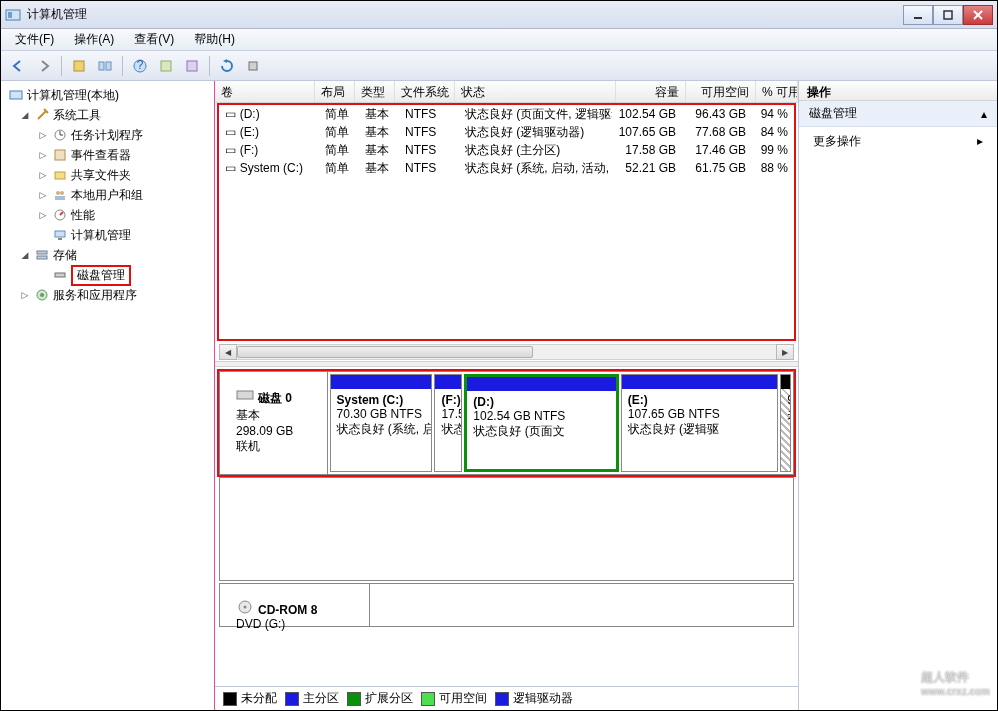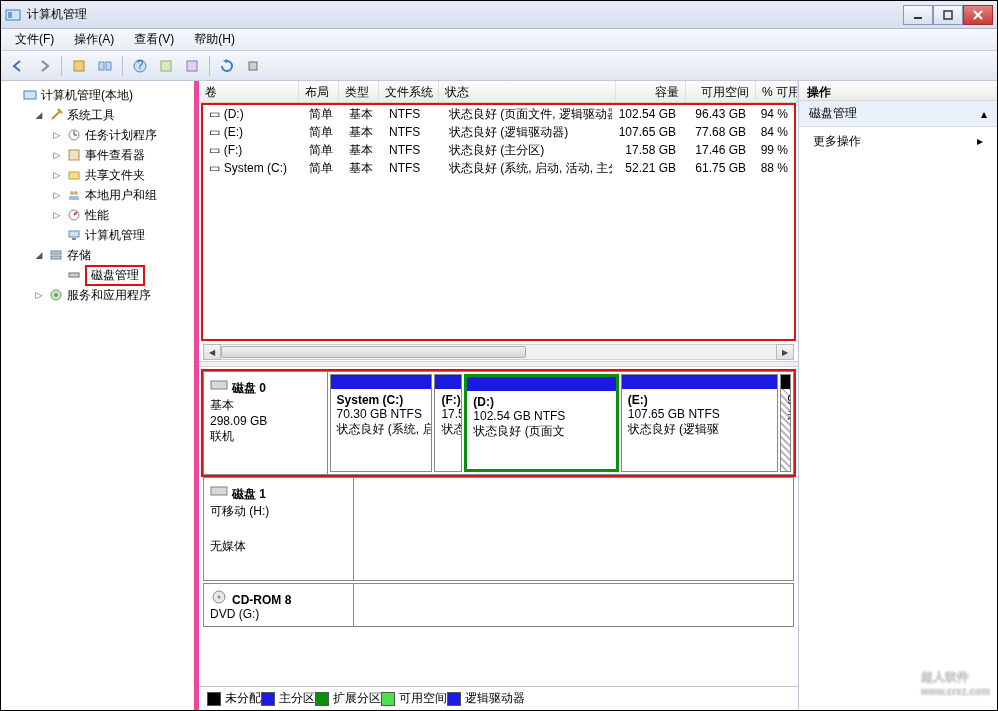--- a/index.html
+++ b/index.html
@@ -9,21 +9,21 @@
 .titlebar .title { flex: 1; color: #000; }
 .winbtns { display: flex; gap: 0; }
 .winbtn { width: 30px; height: 20px; border: 1px solid #8a99b5; background: linear-gradient(#f5f8fe, #d6e1f4); display: flex; align-items: center; justify-content: center; cursor: pointer; }
 .winbtn.close { background: linear-gradient(#e28484, #cc3a3a); border-color: #a03030; color: #fff; }
 .menubar { height: 22px; background: linear-gradient(#f7f9fd, #e8edf6); display: flex; align-items: center; padding: 0 4px; border-bottom: 1px solid #c8d0e0; }
 .menuitem { padding: 2px 10px; cursor: pointer; }
 .toolbar { height: 30px; background: linear-gradient(#f5f7fb, #e0e6f2); display: flex; align-items: center; padding: 0 6px; gap: 4px; border-bottom: 1px solid #c0c8d8; }
 .tbtn { width: 22px; height: 22px; display: flex; align-items: center; justify-content: center; border: 1px solid transparent; cursor: pointer; }
 .tsep { width: 1px; height: 20px; background: #b8c0d0; margin: 0 2px; }
 .content { display: flex; height: calc(100% - 28px - 22px - 30px); }
-.tree { width: 198px; border-right: 5px solid #ec4899; padding: 4px 16px; overflow: auto; }
+.tree { width: 214px; border-right: 1px solid #ec4899; padding: 4px 2px; overflow: auto; }
 .tnode { display: flex; align-items: center; height: 20px; padding-left: 2px; cursor: pointer; white-space: nowrap; }
 .tglyph { width: 12px; text-align: center; color: #555; font-size: 9px; }
 .ticon { width: 16px; height: 16px; margin: 0 3px; display: inline-flex; align-items: center; justify-content: center; }
 .tlabel { }
 .tsel { border: 2px solid #d11; padding: 0 4px; }
 .indent1 { padding-left: 16px; }
 .indent2 { padding-left: 34px; }
 .main { flex: 1; display: flex; flex-direction: column; border-right: 1px solid #c0c8d8; min-width: 0; }
 .volumes-wrap { height: 280px; display: flex; flex-direction: column; }
 .vhead { height: 22px; background: linear-gradient(#fdfdfd, #ececec); display: flex; border-bottom: 1px solid #d4d4d4; }
@@ -32,31 +32,31 @@
 .vrow { display: flex; height: 18px; align-items: center; }
 .vcell { padding: 1px 6px; overflow: hidden; white-space: nowrap; }
 .hscrollbar { height: 18px; display: flex; align-items: center; margin: 2px 4px 0; }
 .hsb-btn { width: 18px; height: 16px; background: linear-gradient(#f5f5f5,#e0e0e0); border: 1px solid #b8b8b8; display: flex; align-items: center; justify-content: center; font-size: 8px; color: #444; }
 .hsb-track { flex: 1; height: 16px; background: #f0f0f0; border-top: 1px solid #d0d0d0; border-bottom: 1px solid #d0d0d0; position: relative; }
 .hsb-thumb { position: absolute; left: 0; top: 1px; width: 55%; height: 12px; background: linear-gradient(#f0f0f0,#d8d8d8); border: 1px solid #b0b0b0; border-radius: 2px; }
 .hsep { height: 6px; background: #f0f0f0; border-top: 1px solid #d0d0d0; border-bottom: 1px solid #d0d0d0; cursor: row-resize; }
 .disks { flex: 1; overflow: auto; padding: 2px; }
 .diskblock { border: 1px solid #888; margin: 2px; display: flex; height: 104px; }
 .diskblock.red { outline: 2px solid #d11; outline-offset: 0; }
-.diskinfo { width: 150px; border-right: 1px solid #888; padding: 6px; }
+.diskinfo { width: 150px; border-right: 1px solid #888; padding: 16px; }
 .diskinfo .dicon { width: 18px; height: 14px; display: inline-block; margin-right: 4px; }
 .diskinfo .dname { font-weight: bold; }
 .partitions { flex: 1; display: flex; padding: 2px; gap: 2px; }
 .part { border: 1px solid #888; display: flex; flex-direction: column; overflow: hidden; }
 .part .pbar { height: 14px; background: #1a1ae0; }
 .part .pbody { flex: 1; padding: 4px 6px; white-space: nowrap; overflow: hidden; }
 .part.greenbox { border: 3px solid #0a900a; }
 .part .pname { font-weight: bold; }
 .part .phatch { background: repeating-linear-gradient(45deg, #fff, #fff 3px, #bbb 3px, #bbb 5px); }
-.legend { height: 24px; border-top: 1px solid #c0c8d8; display: flex; align-items: center; padding: 0 8px; background: #fff; }
+.legend { height: 24px; border-top: 1px solid #c0c8d8; display: flex; align-items: center; gap: 8px; padding: 0 8px; background: #fff; }
 .lg { display: flex; align-items: center; gap: 4px; }
 .lgbox { width: 14px; height: 14px; border: 1px solid #555; }
 .actions { width: 198px; padding: 0; background: #fff; }
 .actions .ahdr { height: 20px; background: linear-gradient(#fdfdfd,#ececec); padding: 3px 8px; border-bottom: 1px solid #d4d4d4; font-weight: bold; }
 .actions .arow { height: 26px; padding: 4px 10px; background: #eaf0fa; border-bottom: 1px solid #d8e0ee; display: flex; align-items: center; justify-content: space-between; cursor: pointer; }
 .actions .arow2 { height: 26px; padding: 14px 14px; display: flex; align-items: center; justify-content: space-between; cursor: pointer; }
 .col-vol { width: 100px; }
 .col-layout { width: 40px; }
 .col-type { width: 40px; }
 .col-fs { width: 60px; }
@@ -382,28 +382,20 @@
               <div class="pbar" style="background:#000"></div>
               <div class="pbody phatch">
                 <div>9</div>
                 <div>未</div>
               </div>
             </div>
         </div>
       </div>
 
       <div class="diskblock">
-        <div class="diskinfo">
-          <div><span class="dicon"><svg width="18" height="14">
-                  <rect x="1" y="3" width="16" height="8" fill="#d8d8d8" stroke="#808080"></rect>
-                </svg></span><span class="dname">磁盘 1</span></div>
-          <div>可移动 (H:)</div>
-          <div style="height:18px"></div>
-          <div>无媒体</div>
-        </div>
         <div class="partitions"></div>
       </div>
 
       <div class="diskblock" style="height:44px">
         <div class="diskinfo">
           <div><span class="dicon"><svg width="18" height="14">
                   <circle cx="9" cy="7" r="6" fill="#e8e8e8" stroke="#888"></circle>
                   <circle cx="9" cy="7" r="1.5" fill="#888"></circle>
                 </svg></span><span class="dname">CD-ROM 8</span></div>
           <div>DVD (G:)</div>

